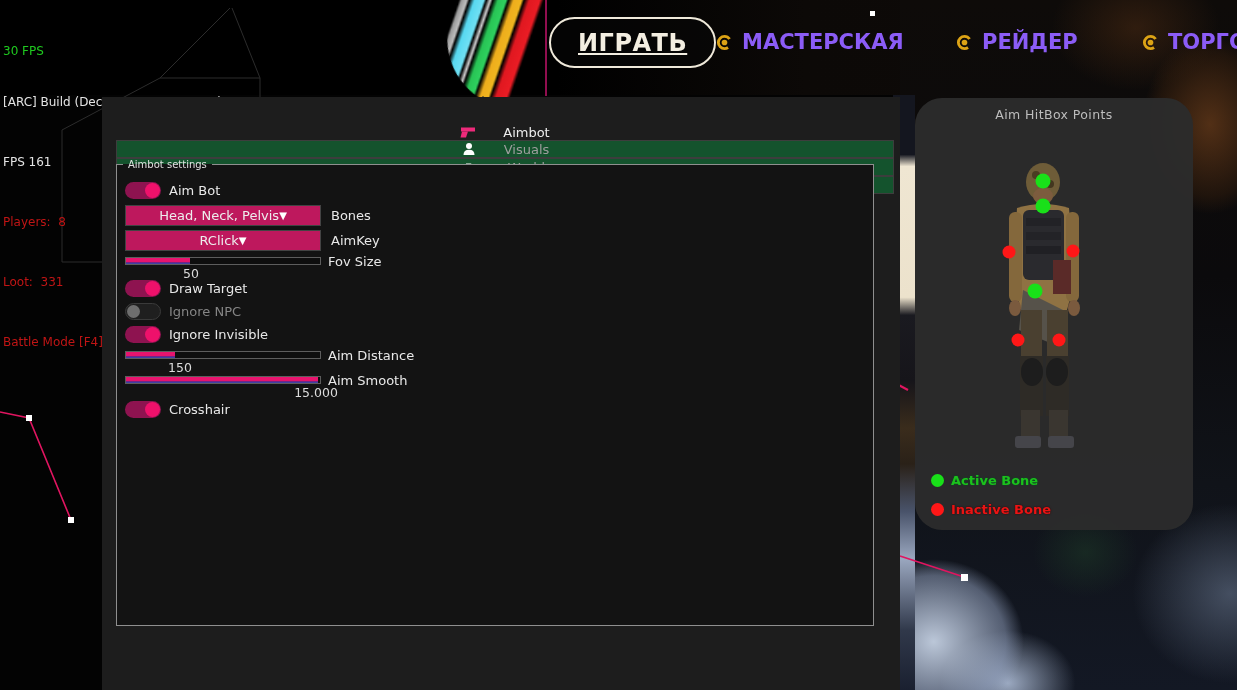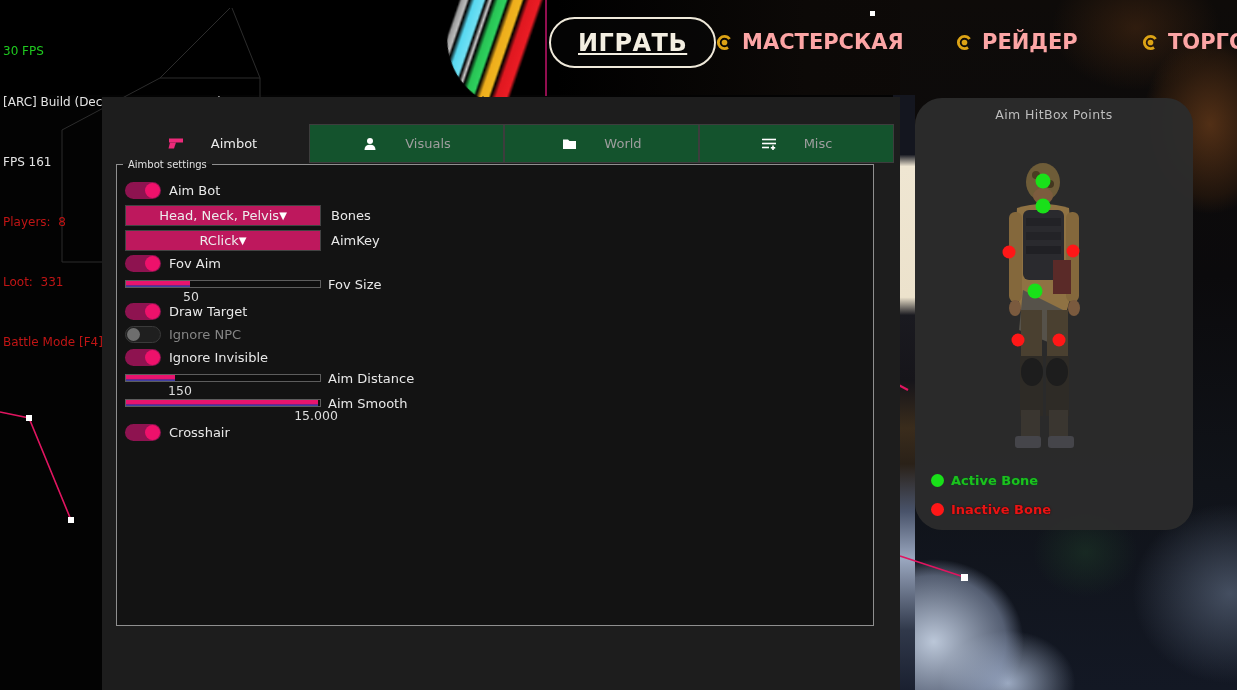--- a/index.html
+++ b/index.html
@@ -34,26 +34,26 @@
   .debug .g{color:#1fca1f;margin-bottom:-9px;}
   .debug .w{color:#e4e4e4;}
   .debug .r{color:#c01515;}
 
   
   .nav-play{position:absolute;left:549px;top:17px;height:47px;padding:0 27px;
     border:2.5px solid #efe9da;border-radius:26px;background:rgba(8,8,8,.45);
     color:#f3eee1;font-size:24px;font-weight:bold;letter-spacing:.5px;
     display:flex;align-items:center;cursor:pointer;text-decoration:underline;}
   .nav-item{position:absolute;top:27px;height:30px;display:flex;align-items:center;gap:9px;
-    color:#fca5a5;font-size:21px;font-weight:bold;cursor:pointer;white-space:nowrap;}
+    color:#8b5cf6;font-size:21px;font-weight:bold;cursor:pointer;white-space:nowrap;}
   .coin{width:17px;height:17px;flex:0 0 auto;}
 
   
   .panel{position:absolute;left:102px;top:97px;width:798px;height:593px;background:#1d1d1d;}
-  .tabs{position:absolute;left:14px;top:27px;width:778px;height:39px;display:flex;}
+  .tabs{position:absolute;left:14px;top:27px;width:778px;height:39px;display:flex;flex-direction:column;}
   .tab{flex:1;display:flex;align-items:center;justify-content:center;gap:27px;
     font-size:13px;color:#9e9e9e;background:#14532d;border:1px solid #3d3d3d;cursor:pointer;}
   .tab.active{background:transparent;border:none;color:#ececec;}
   .tab .ticon{width:16px;height:16px;display:flex;align-items:center;justify-content:center;}
 
   fieldset.group{position:absolute;left:14px;top:62px;width:756px;height:465px;
     border:1px solid #8f8f8f;background:#131313;margin:0;padding:0;}
   fieldset.group legend{font-size:10px;color:#e0e0e0;margin-left:6px;padding:0 5px;}
   .controls{position:relative;padding:12px 0 0 8px;}
 
@@ -222,26 +222,20 @@
         </div>
 
         <div class="row-dd">
           <div class="dropdown">
             <span class="val">RClick</span>
             <span class="arr">▼</span>
           </div>
           <span class="lbl">AimKey</span>
         </div>
 
-        <div class="row-toggle">
-          <div class="toggle on">
-              <div class="knob"></div>
-            </div>
-          <span class="lbl">Fov Aim</span>
-        </div>
 
         <div class="row-slider">
           <div class="srail">
             <div class="sfill" style="width: 33%;"></div>
           </div>
           <span class="sval" style="left:66px;">50</span>
           <span class="lbl">Fov Size</span>
         </div>
 
         <div class="row-toggle">

